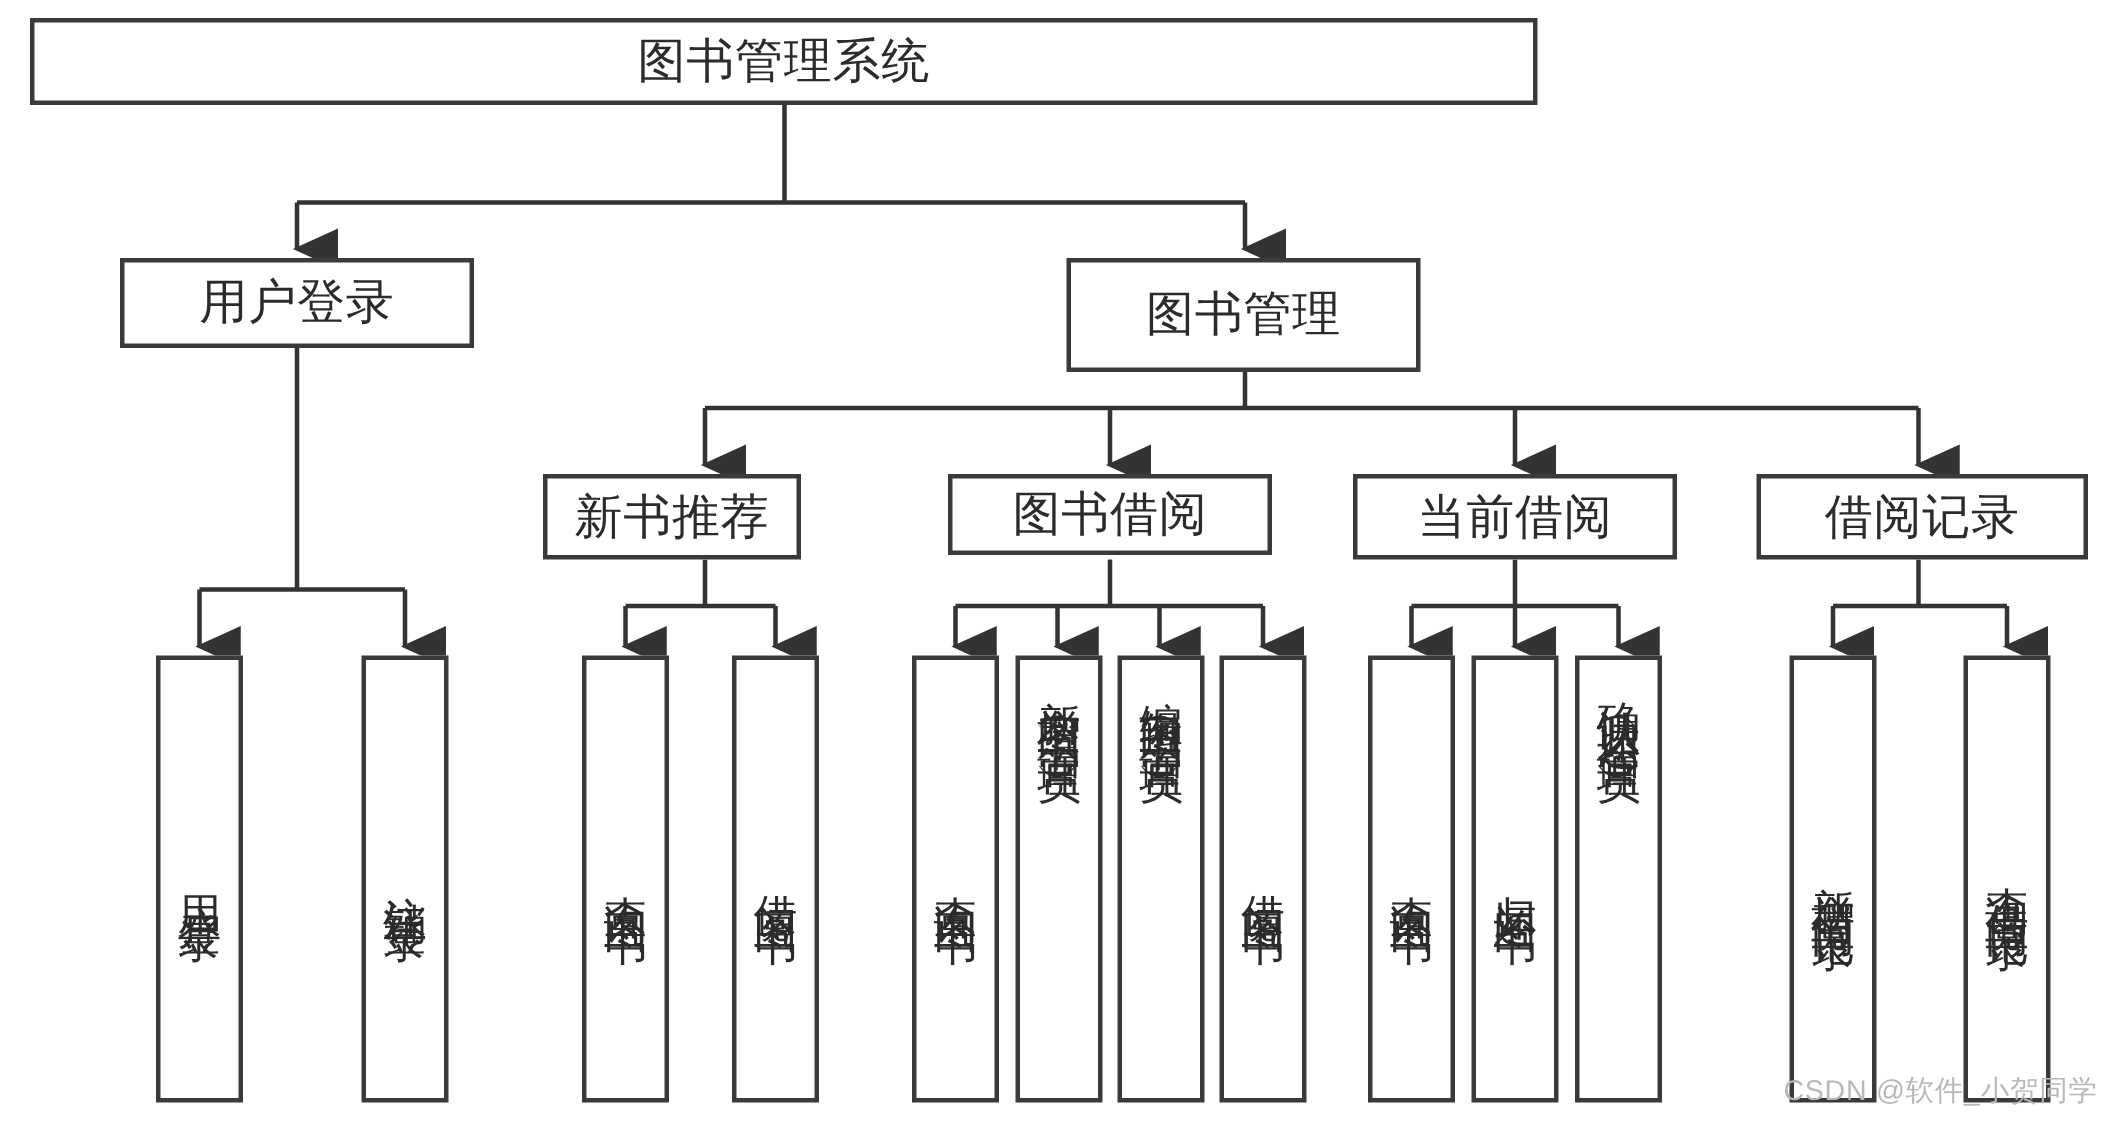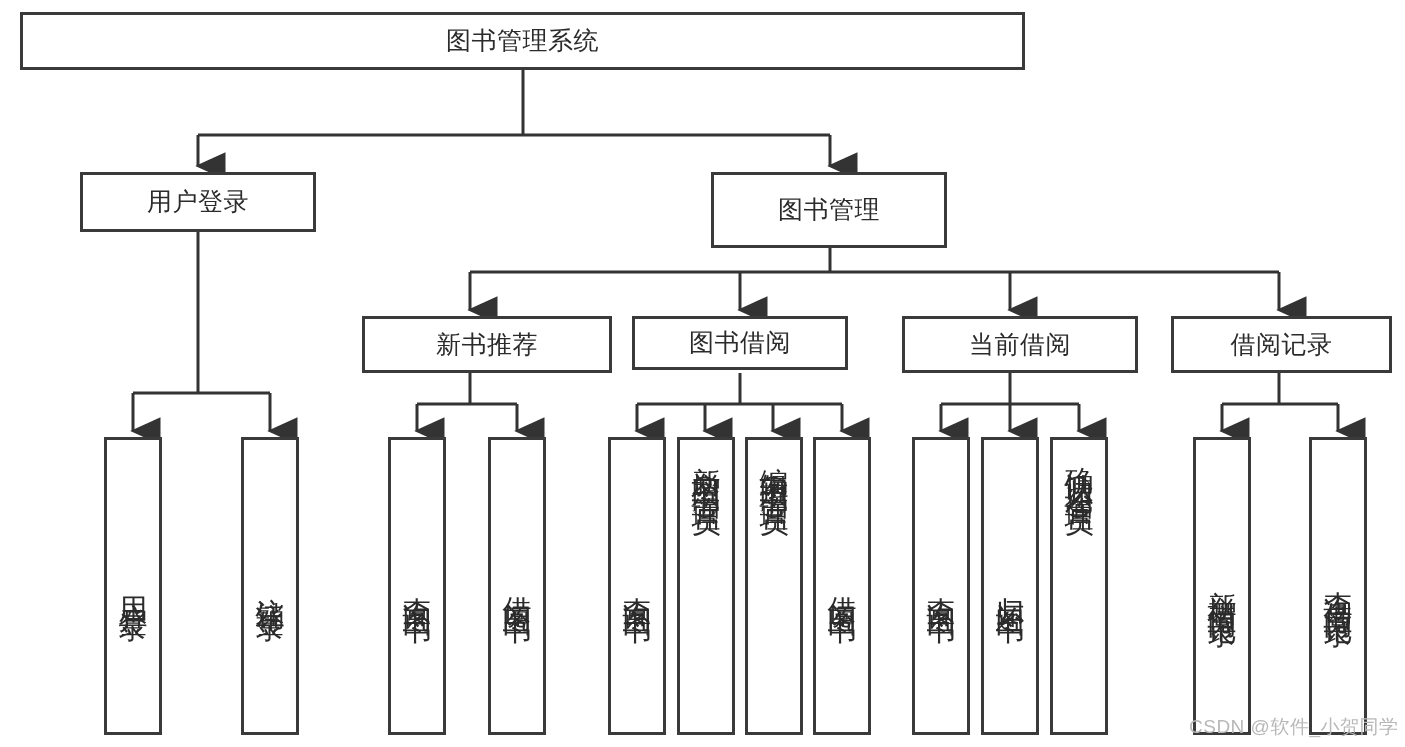--- a/index.html
+++ b/index.html
@@ -26,21 +26,21 @@
   }
   .node .label{
     display:block;
     text-align:center;
     line-height:1.18;
     white-space:pre;
     letter-spacing:0.5px;
   }
   
   .node.horiz .label{
-    font-size:25px;
+    font-size:32px;
     writing-mode:horizontal-tb;
     text-align:right;
   }
   
   .node.vert{
     align-items:flex-start;
     padding-top:0;
   }
   .node.vert .label{
     writing-mode:vertical-rl;
@@ -124,27 +124,27 @@
     <span class="label">图书管理系统</span>
   </div>
 
   <div class="node horiz" style="left:80px;top:172px;width:236px;height:60px;">
     <span class="label">用户登录</span>
   </div>
   <div class="node horiz" style="left:711px;top:172px;width:236px;height:76px;">
     <span class="label">图书管理</span>
   </div>
 
-  <div class="node horiz" style="left:362px;top:316px;width:250px;height:57px;">
+  <div class="node horiz" style="left:362px;top:316px;width:172px;height:57px;">
     <span class="label">新书推荐</span>
   </div>
   <div class="node horiz" style="left:632px;top:316px;width:216px;height:54px;">
     <span class="label">图书借阅</span>
   </div>
-  <div class="node horiz" style="left:902px;top:316px;width:236px;height:57px;">
+  <div class="node horiz" style="left:902px;top:316px;width:216px;height:57px;">
     <span class="label">当前借阅</span>
   </div>
   <div class="node horiz" style="left:1171px;top:316px;width:221px;height:57px;">
     <span class="label">借阅记录</span>
   </div>
 
   <div class="node vert centered" style="left:104px;top:437px;width:58px;height:298px;">
     <span class="label">用户登录</span>
   </div>
   <div class="node vert centered" style="left:241px;top:437px;width:58px;height:298px;">

